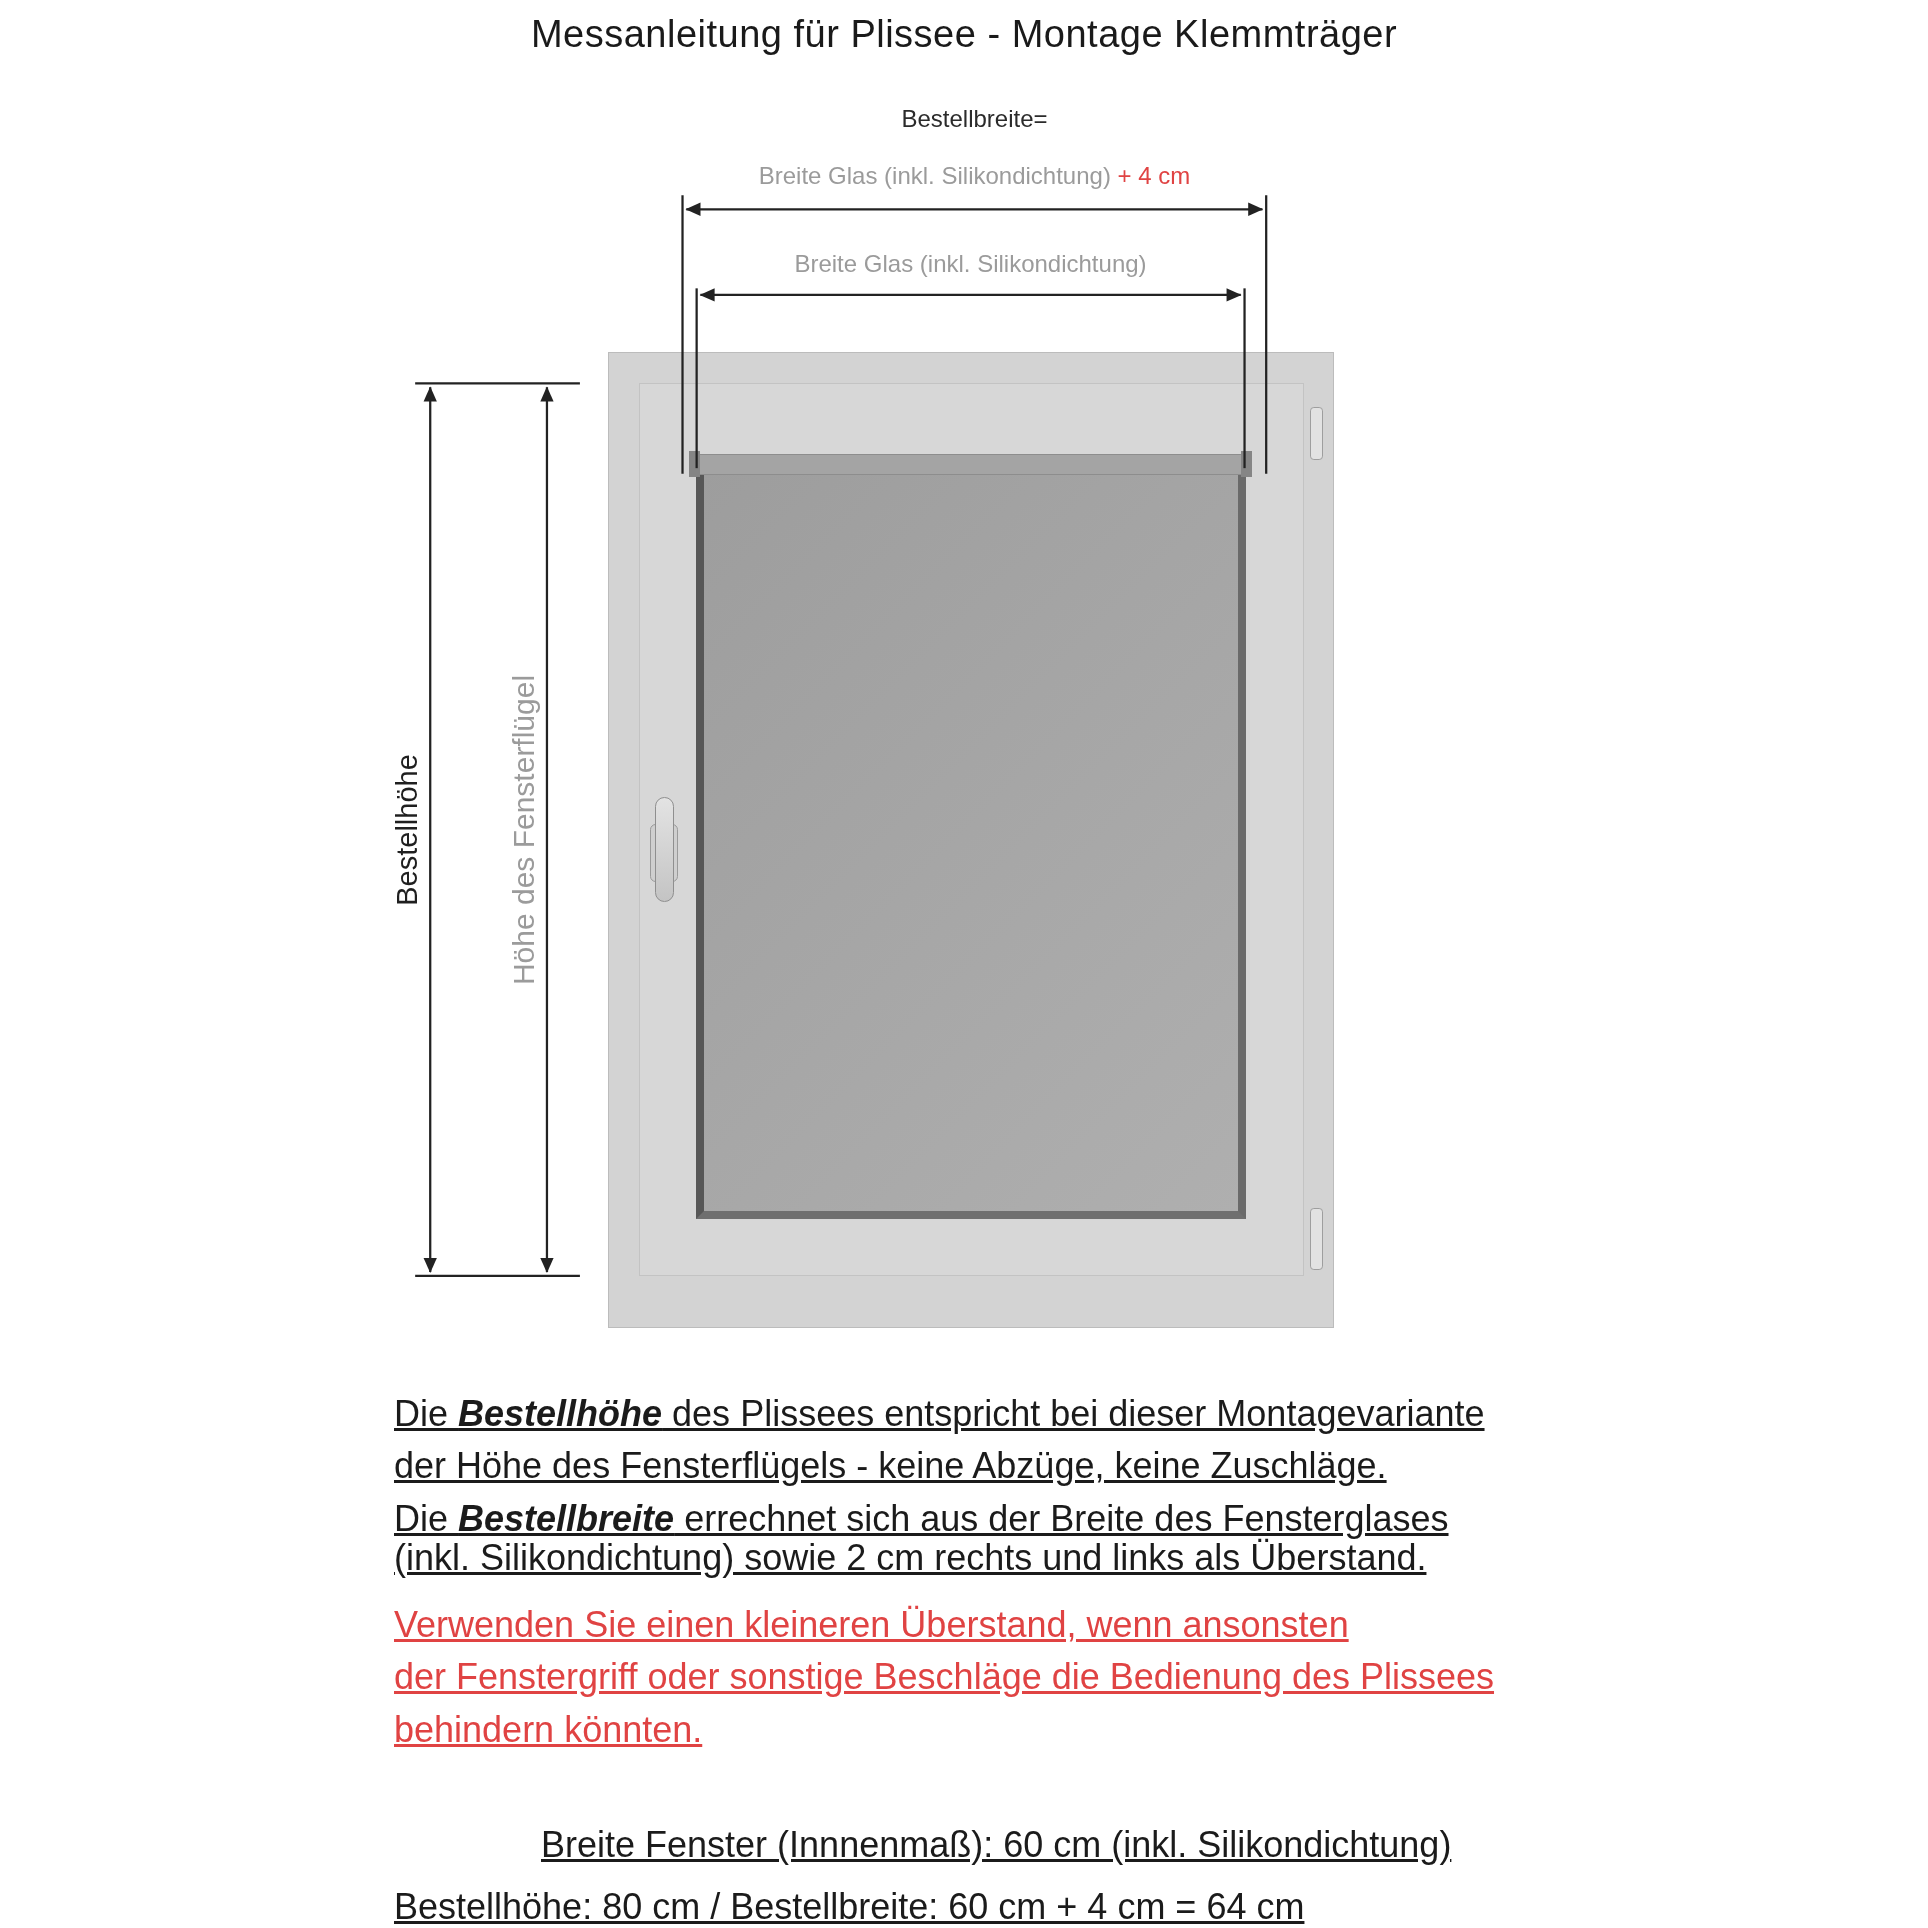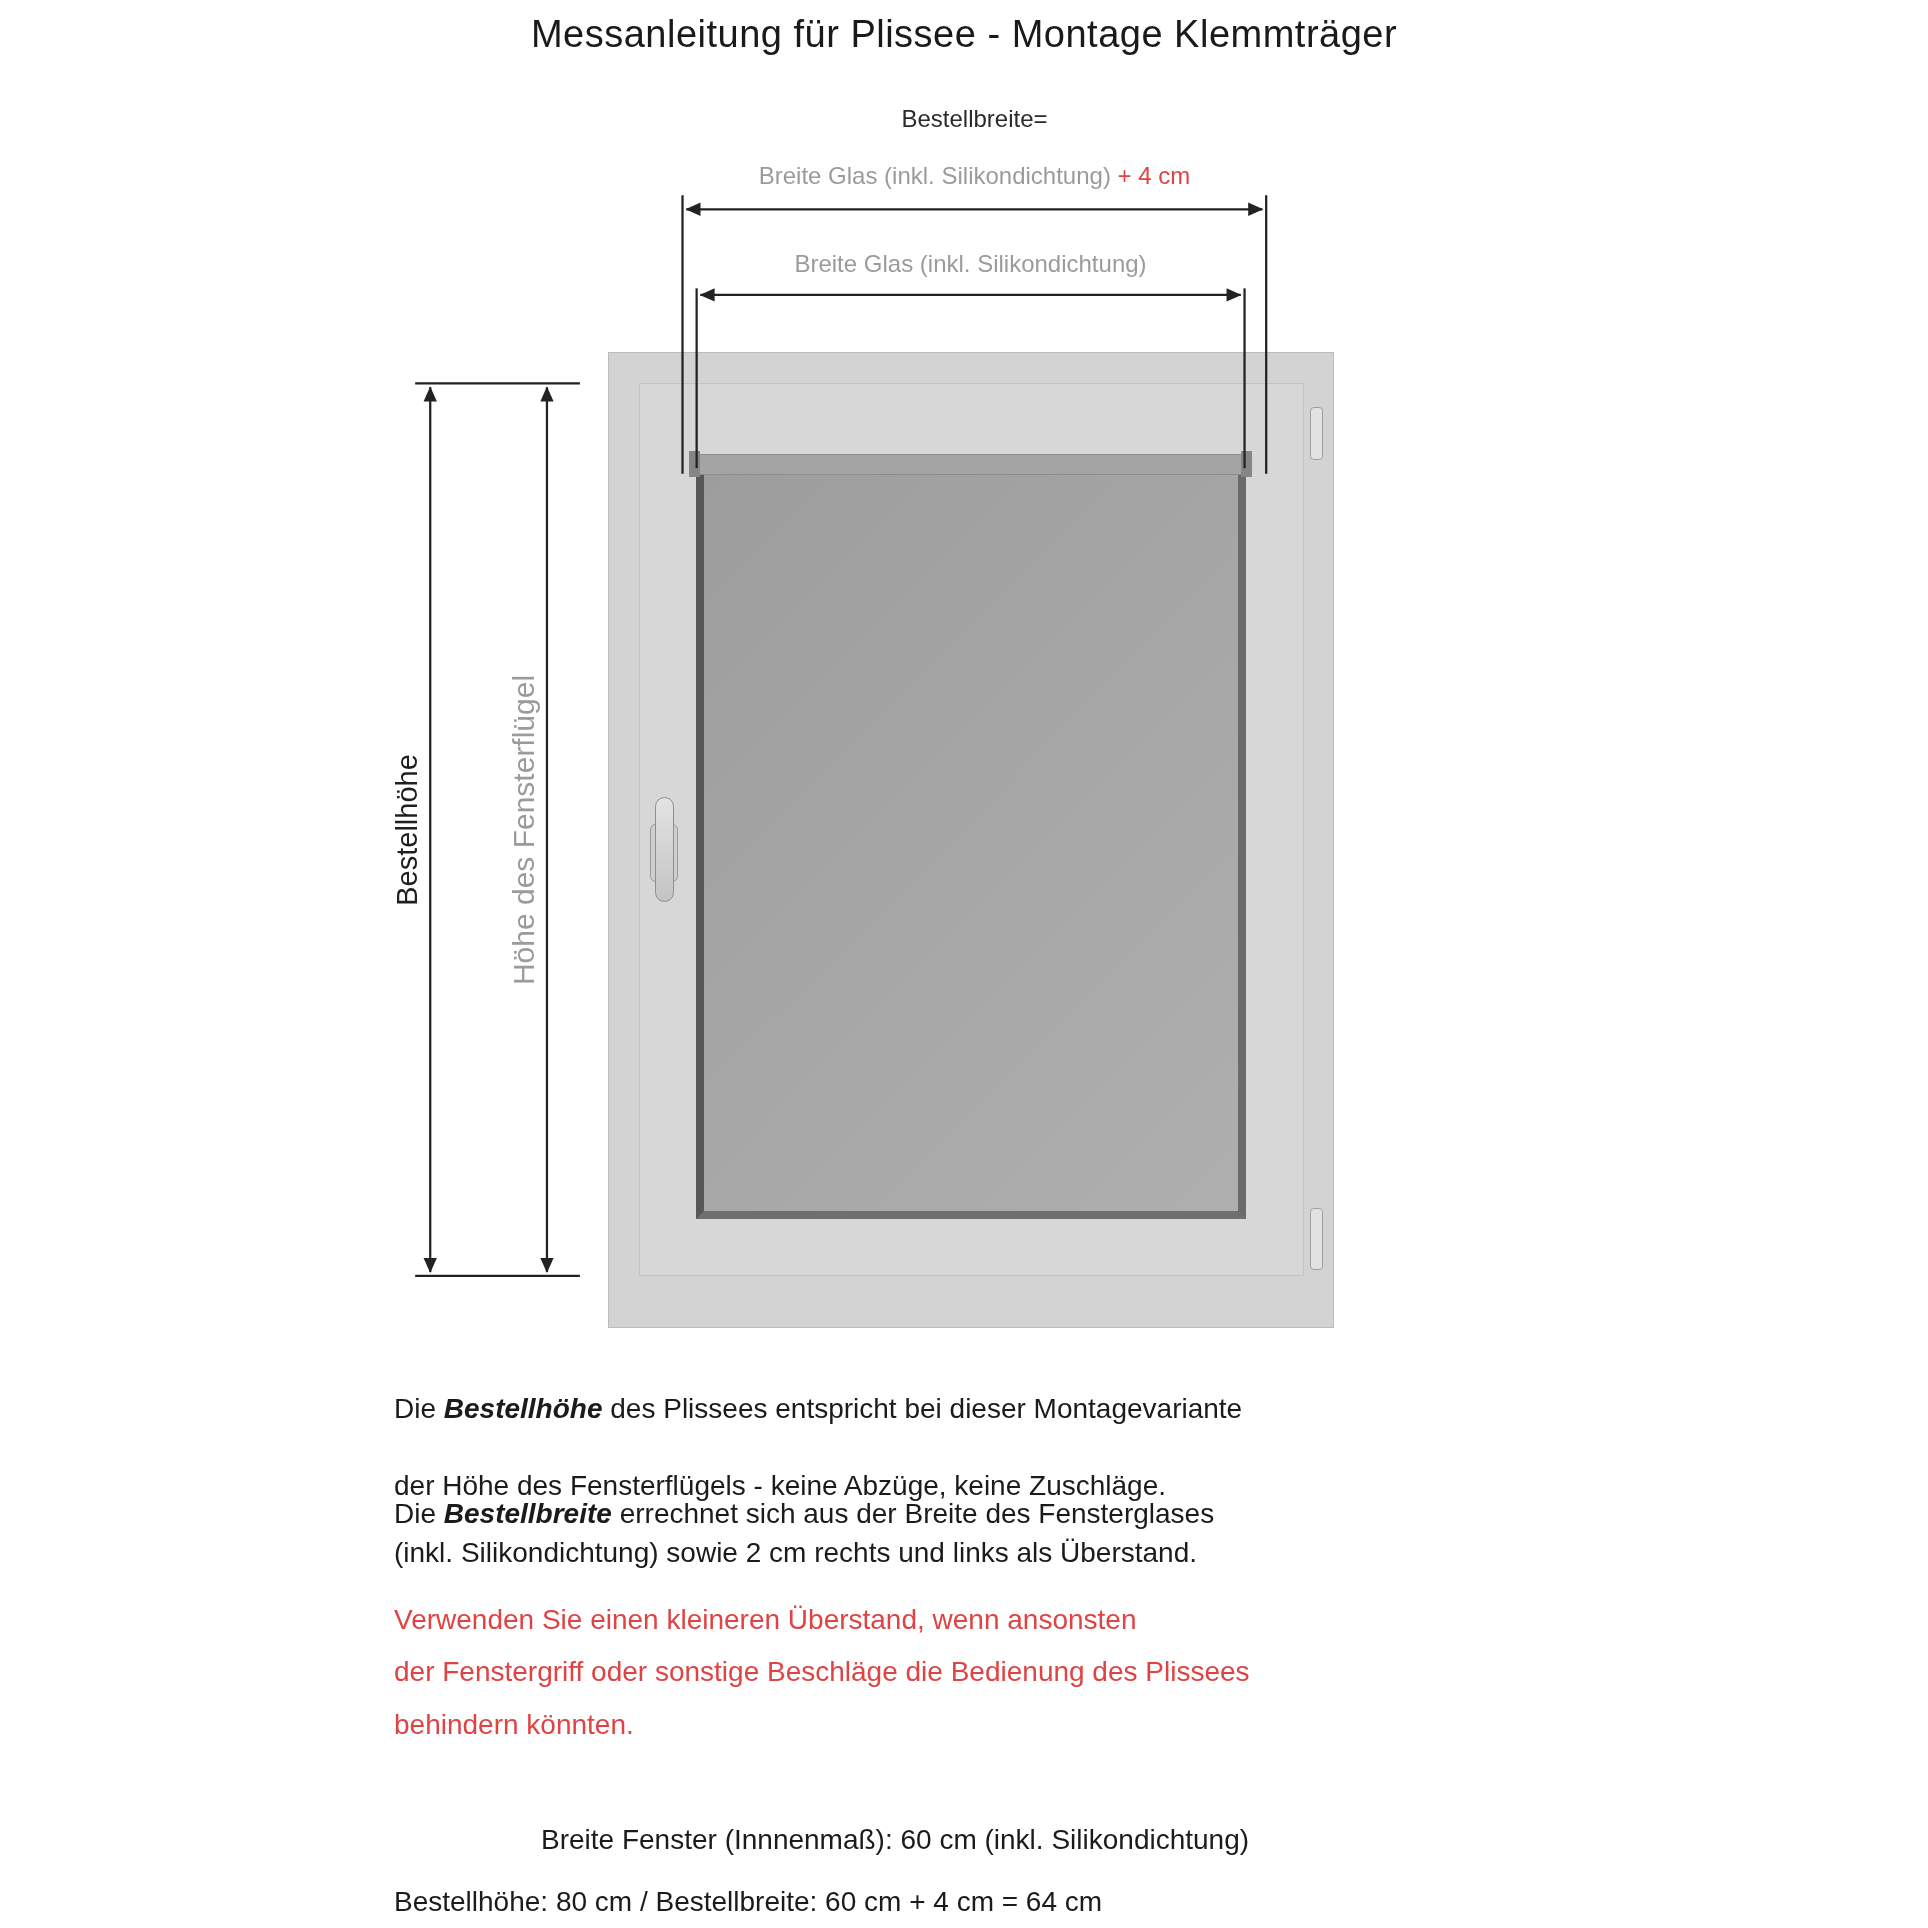--- a/index.html
+++ b/index.html
@@ -63,21 +63,21 @@
   .overlay { position: absolute; left: 0; top: 0; pointer-events: none; }
 
   .vlabel {
     position: absolute; white-space: nowrap;
     transform: translate(-50%, -50%) rotate(-90deg);
   }
   .vlabel-black { color: #1f1f1f; font-size: 29px; }
   .vlabel-gray  { color: #9b9b9b; font-size: 30px; }
 
   .bodyline {
-    position: absolute; left: 394px; font-size: 28px; white-space: nowrap; color: #1b1b1b;
+    position: absolute; left: 394px; font-size: 36px; white-space: nowrap; color: #1b1b1b; text-decoration: underline;
   }
   .bodyline .bi { font-weight: bold; font-style: italic; }
   .warn { color: #e04343; }
   .ex-indent { left: 541px; }
 </style>
 </head>
 <body>
 
 <div class="page">
 
@@ -121,21 +121,21 @@
       <line x1="457" y1="411" x2="457" y2="1351" marker-start="url(#ah)" marker-end="url(#ah)"></line>
       <line x1="581" y1="411" x2="581" y2="1351" marker-start="url(#ah)" marker-end="url(#ah)"></line>
     </g>
   </svg>
 
   <div class="vlabel vlabel-black" style="left:407px; top:830px;">Bestellhöhe</div>
   <div class="vlabel vlabel-gray" style="left:524px; top:830px;">Höhe des Fensterflügel</div>
 
   <div class="bodyline" style="top:1393px;"><span>Die </span><span class="bi">Bestellhöhe</span><span> des Plissees entspricht bei dieser Montagevariante</span></div>
 
-  <div class="bodyline" style="top:1445px;margin-top:25px;">der Höhe des Fensterflügels - keine Abzüge, keine Zuschläge.</div>
+  <div class="bodyline" style="top:1445px;">der Höhe des Fensterflügels - keine Abzüge, keine Zuschläge.</div>
 
   <div class="bodyline" style="top:1498px;"><span>Die </span><span class="bi">Bestellbreite</span><span> errechnet sich aus der Breite des Fensterglases</span></div>
 
   <div class="bodyline" style="top:1506px;margin-top:31px;">(inkl. Silikondichtung) sowie 2 cm rechts und links als Überstand.</div>
 
   <div class="bodyline warn" style="top:1604px;">Verwenden Sie einen kleineren Überstand, wenn ansonsten</div>
   <div class="bodyline warn" style="top:1656px;">der Fenstergriff oder sonstige Beschläge die Bedienung des Plissees</div>
   <div class="bodyline warn" style="top:1709px;">behindern könnten.</div>
 
   <div class="bodyline ex-indent" style="top:1824px;">Breite Fenster (Innnenmaß): 60 cm  (inkl. Silikondichtung)</div>

